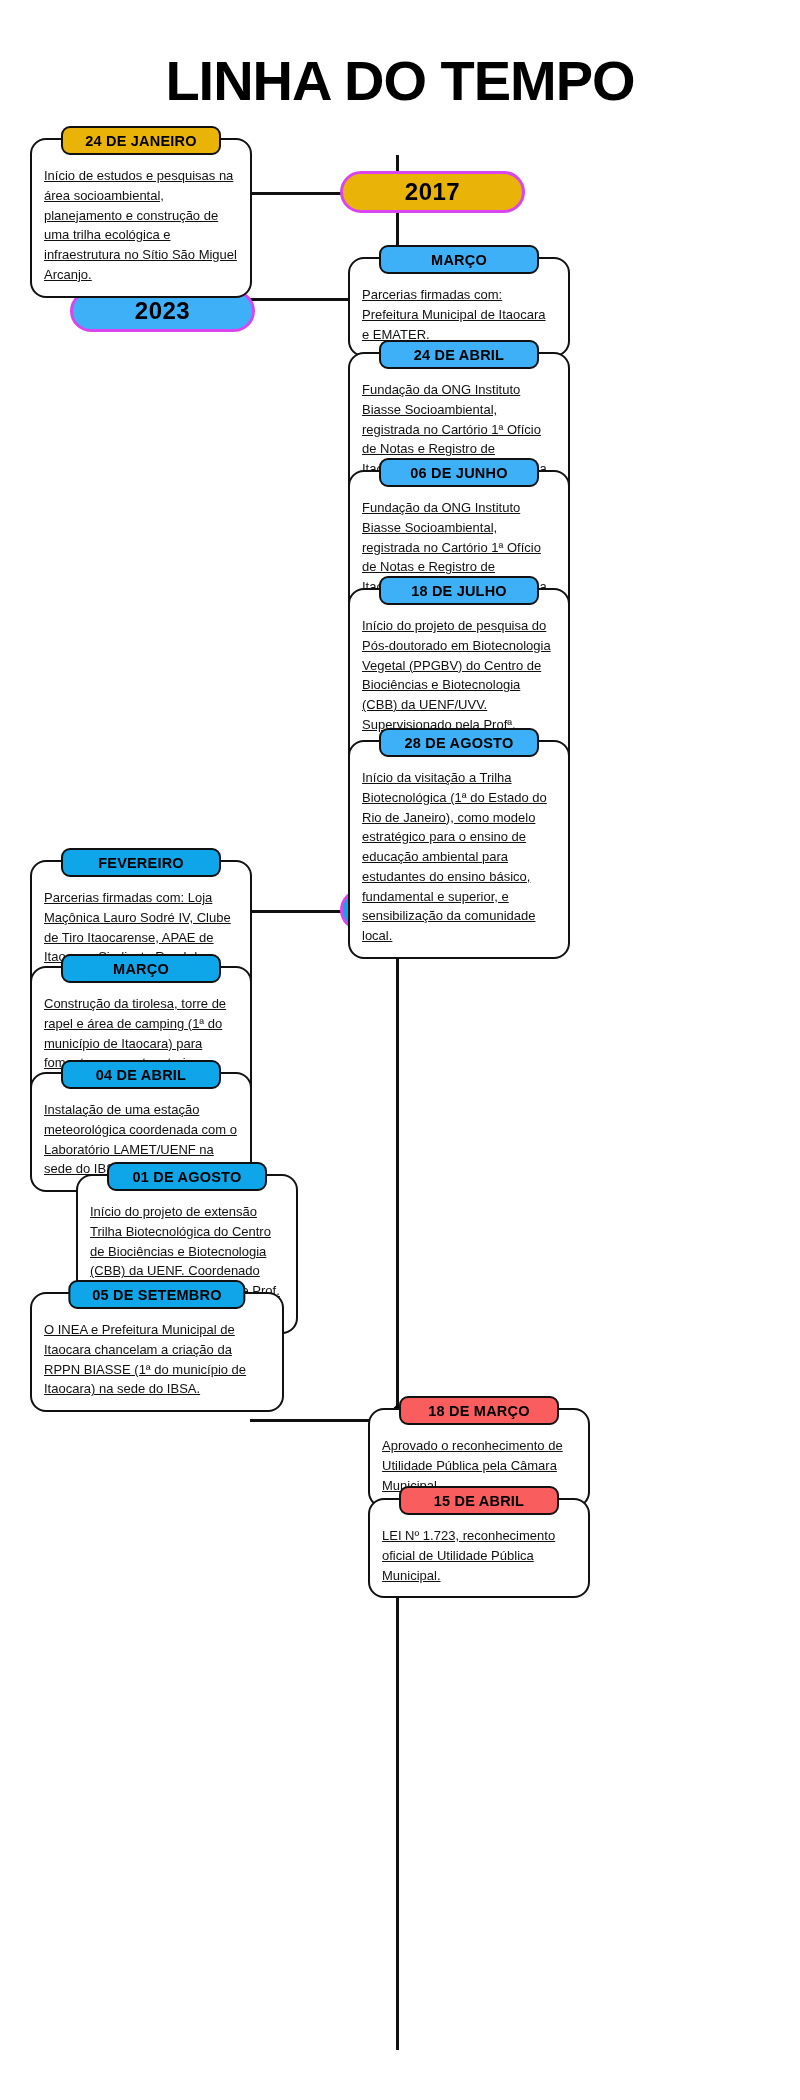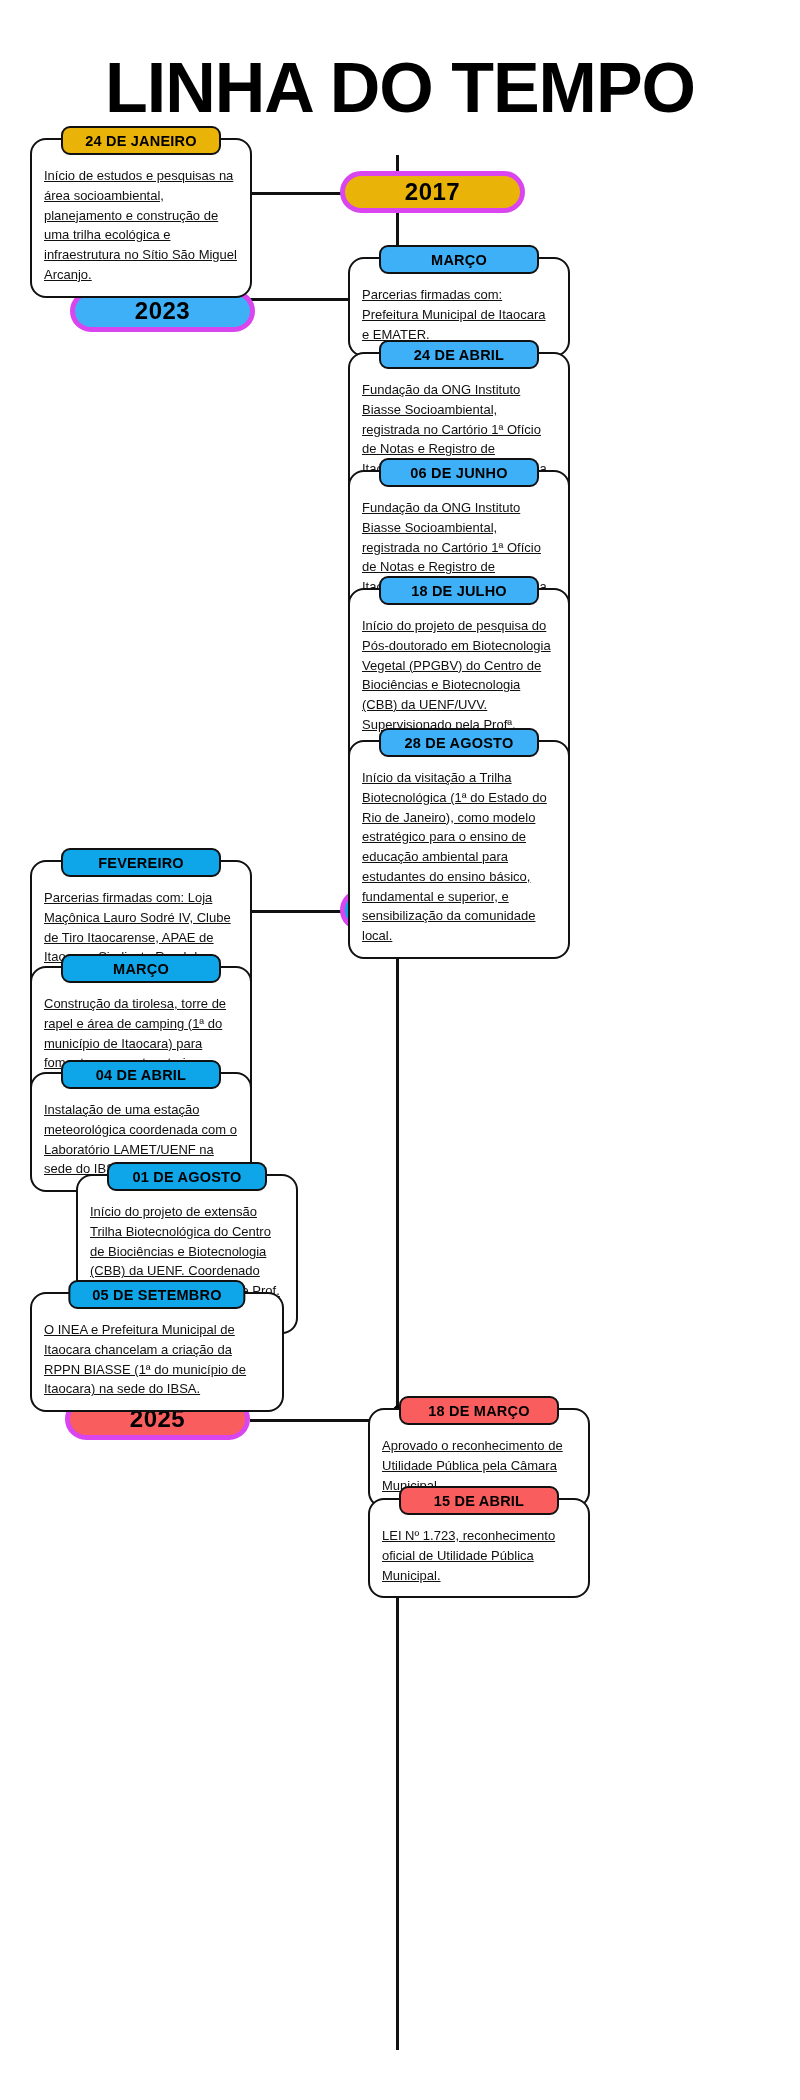--- a/index.html
+++ b/index.html
@@ -19,21 +19,21 @@
     overflow: hidden;
   }
 
   
   #title {
     position: absolute;
     top: 48px;
     left: 0;
     width: 800px;
     text-align: center;
-    font-size: 70px;
+    font-size: 56px;
     font-weight: 800;
     letter-spacing: -1px;
     color: #000000;
     font-family: "Liberation Sans", sans-serif;
   }
 
   
   .spine {
     position: absolute;
     left: 396px;
@@ -55,21 +55,21 @@
   .hline {
     position: absolute;
     height: 3px;
     background: #111111;
   }
 
   
   .year-pill {
     position: absolute;
     height: 42px;
-    border: 5px solid #d946ef;
+    border: 3px solid #d946ef;
     border-radius: 22px;
     display: flex;
     align-items: center;
     justify-content: center;
     font-size: 24px;
     font-weight: 800;
     color: #000000;
     letter-spacing: 0.5px;
   }
 
@@ -150,23 +150,20 @@
   </div>
 
   <div class="year-pill c-blue" style="top:290px;left:70px;width:185px;">
     <span>2023</span>
   </div>
 
   <div class="year-pill c-yellow" style="top:889px;left:340px;width:185px;">
     <span>2024</span>
   </div>
 
-  <div class="year-pill c-red" style="top:1398px;left:65px;width:185px;">
-    <span>2025</span>
-  </div>
 
   <div class="card" style="top:138px;left:30px;width:222px;">
     <div class="card-badge c-green">
       <span>24 DE JANEIRO</span>
     </div>
     <div class="card-body">Início de estudos e pesquisas na área socioambiental, planejamento e construção de uma trilha ecológica e infraestrutura no Sítio São Miguel Arcanjo.</div>
   </div>
 
   <div class="card" style="top:257px;left:348px;width:222px;">
     <div class="card-badge c-blue">

